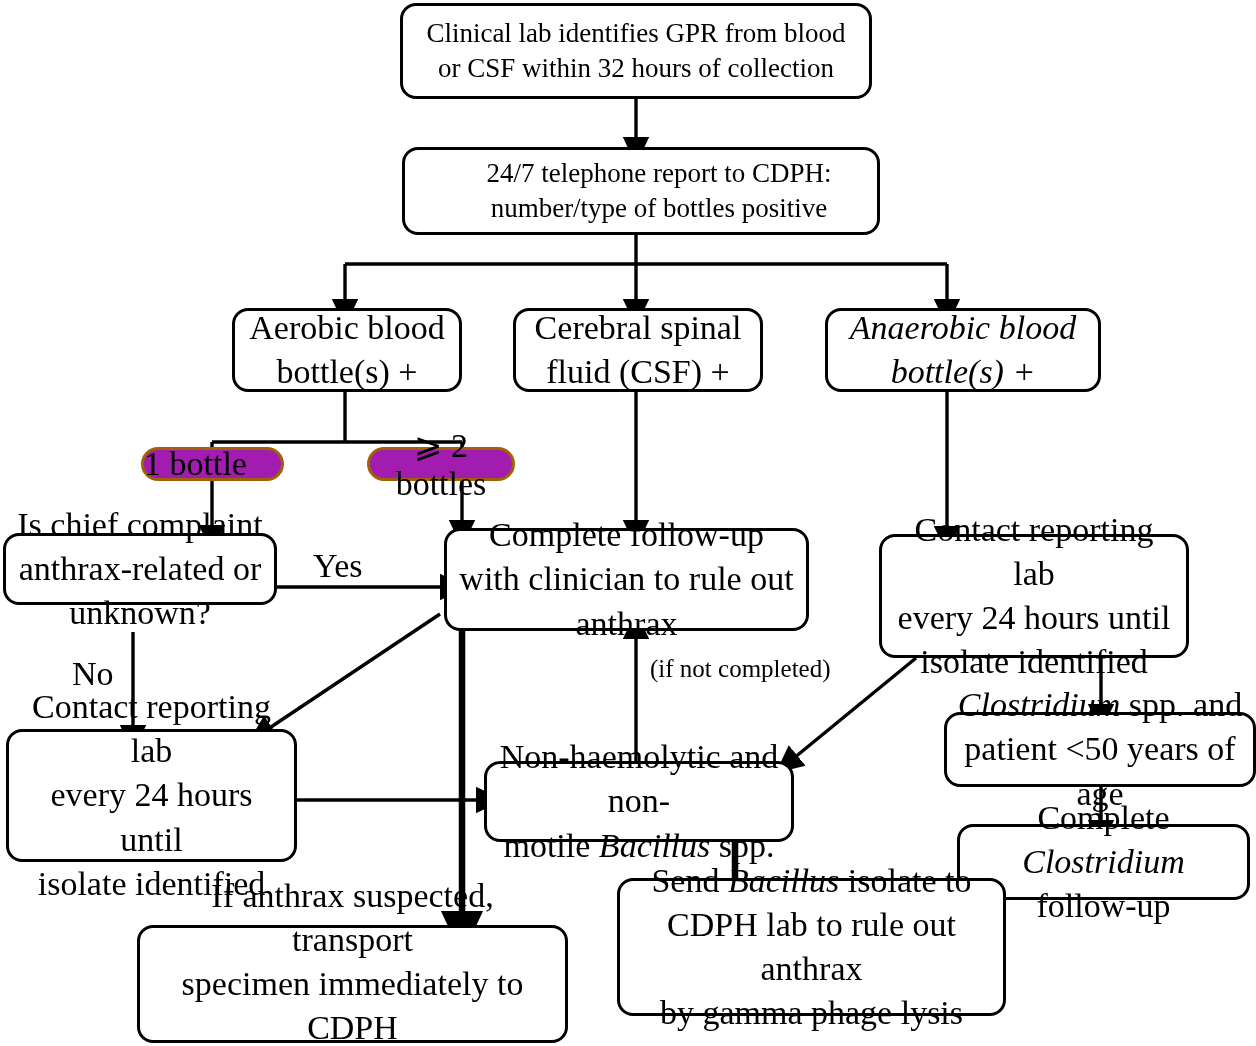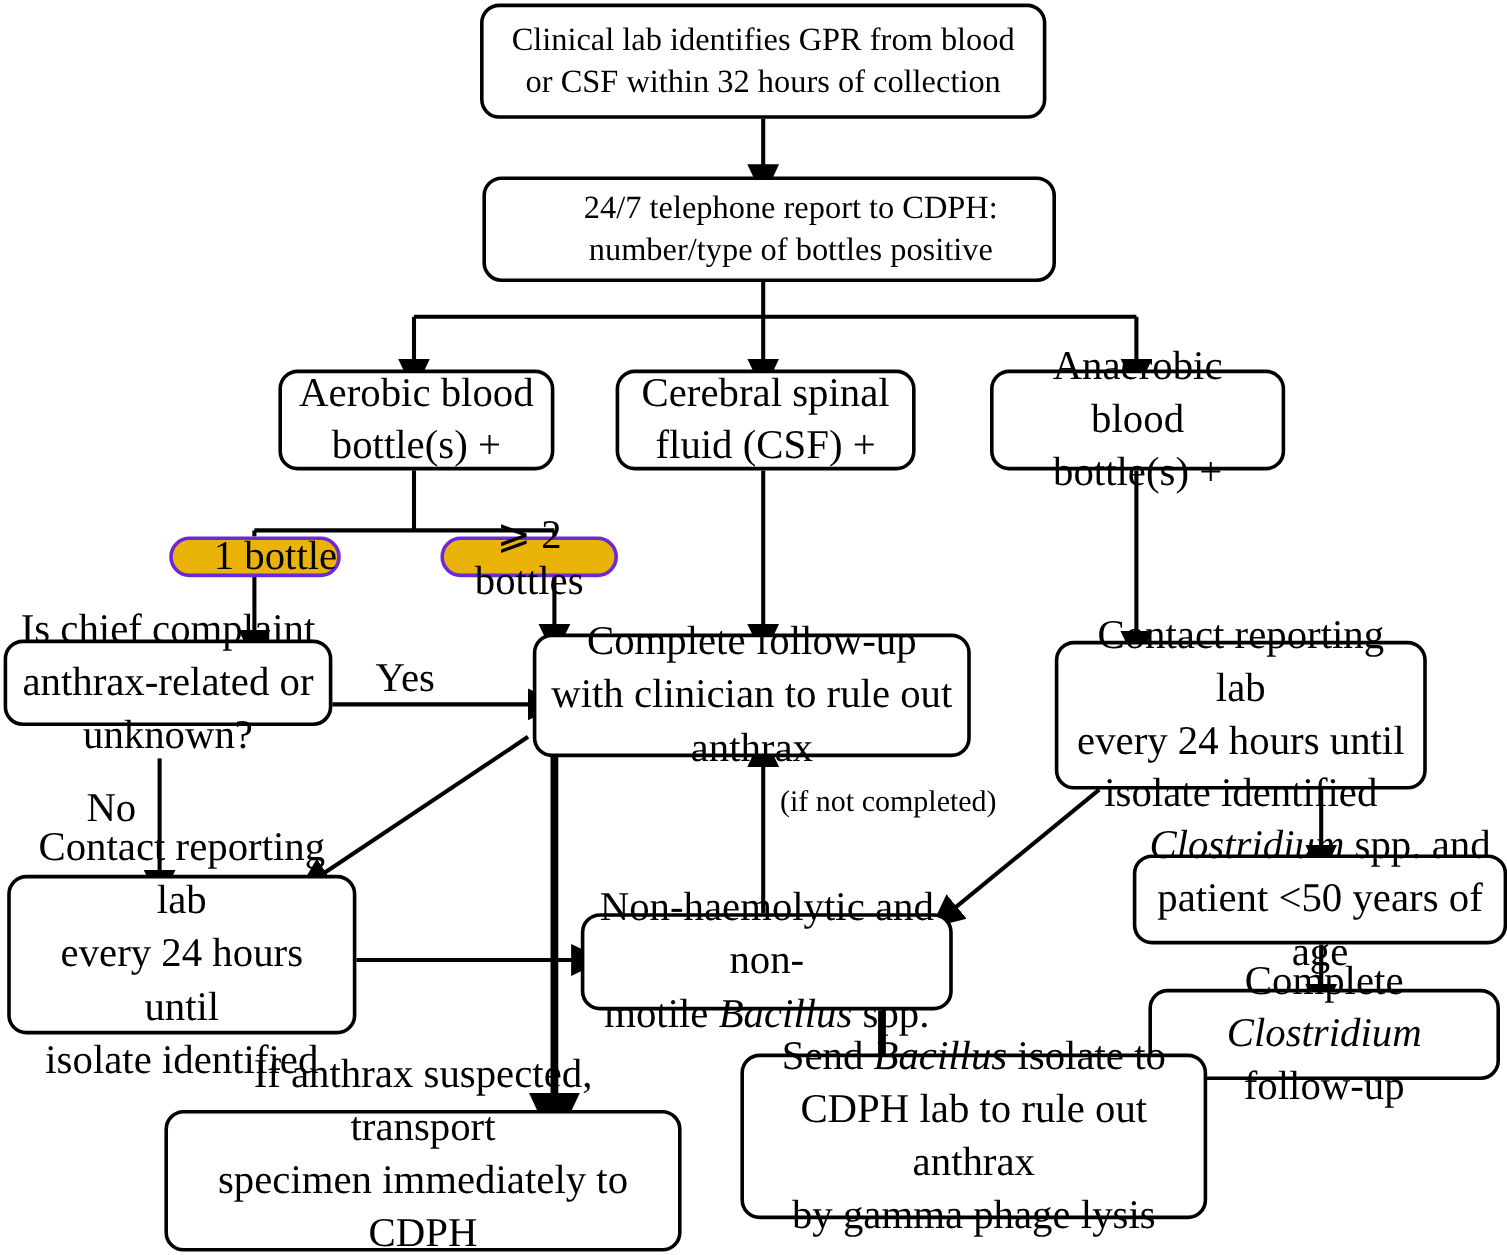--- a/index.html
+++ b/index.html
@@ -39,26 +39,26 @@
     z-index: 2;
   }
   .node .txt {
     display: block;
     padding: 0 10px;
     white-space: pre-line;
   }
   .pill {
     position: absolute;
     box-sizing: border-box;
-    border: 3px solid #6d28d9;
+    border: 3px solid #a16207;
     border-radius: 999px;
-    background: #eab308;
+    background: #a21caf;
     display: flex;
     align-items: center;
-    justify-content: flex-end;
+    justify-content: flex-start;
     text-align: center;
     z-index: 3;
   }
   .edge-label {
     position: absolute;
     z-index: 4;
     background: transparent;
     white-space: nowrap;
   }
   .fs28 { font-size: 27px; }
@@ -142,21 +142,21 @@
   <div class="node fs26" style="left:232px; top:308px; width:230px; height:84px;">
     <span class="txt">Aerobic blood
 bottle(s) +</span>
   </div>
 
   <div class="node fs26" style="left:513px; top:308px; width:250px; height:84px;">
     <span class="txt">Cerebral spinal
 fluid (CSF) +</span>
   </div>
 
-  <div class="node fs26" style="left:825px; top:308px; width:246px; height:84px;">
+  <div class="node fs26" style="left:825px; top:308px; width:276px; height:84px;font-style:italic;">
     <span class="txt">Anaerobic blood
 bottle(s) +</span>
   </div>
 
   <div class="pill fs26" style="left:141px; top:447px; width:143px; height:34px;">
     <span>1 bottle</span>
   </div>
 
   <div class="pill fs26" style="left:367px; top:447px; width:148px; height:34px;">
     <span>⩾ 2 bottles</span>

